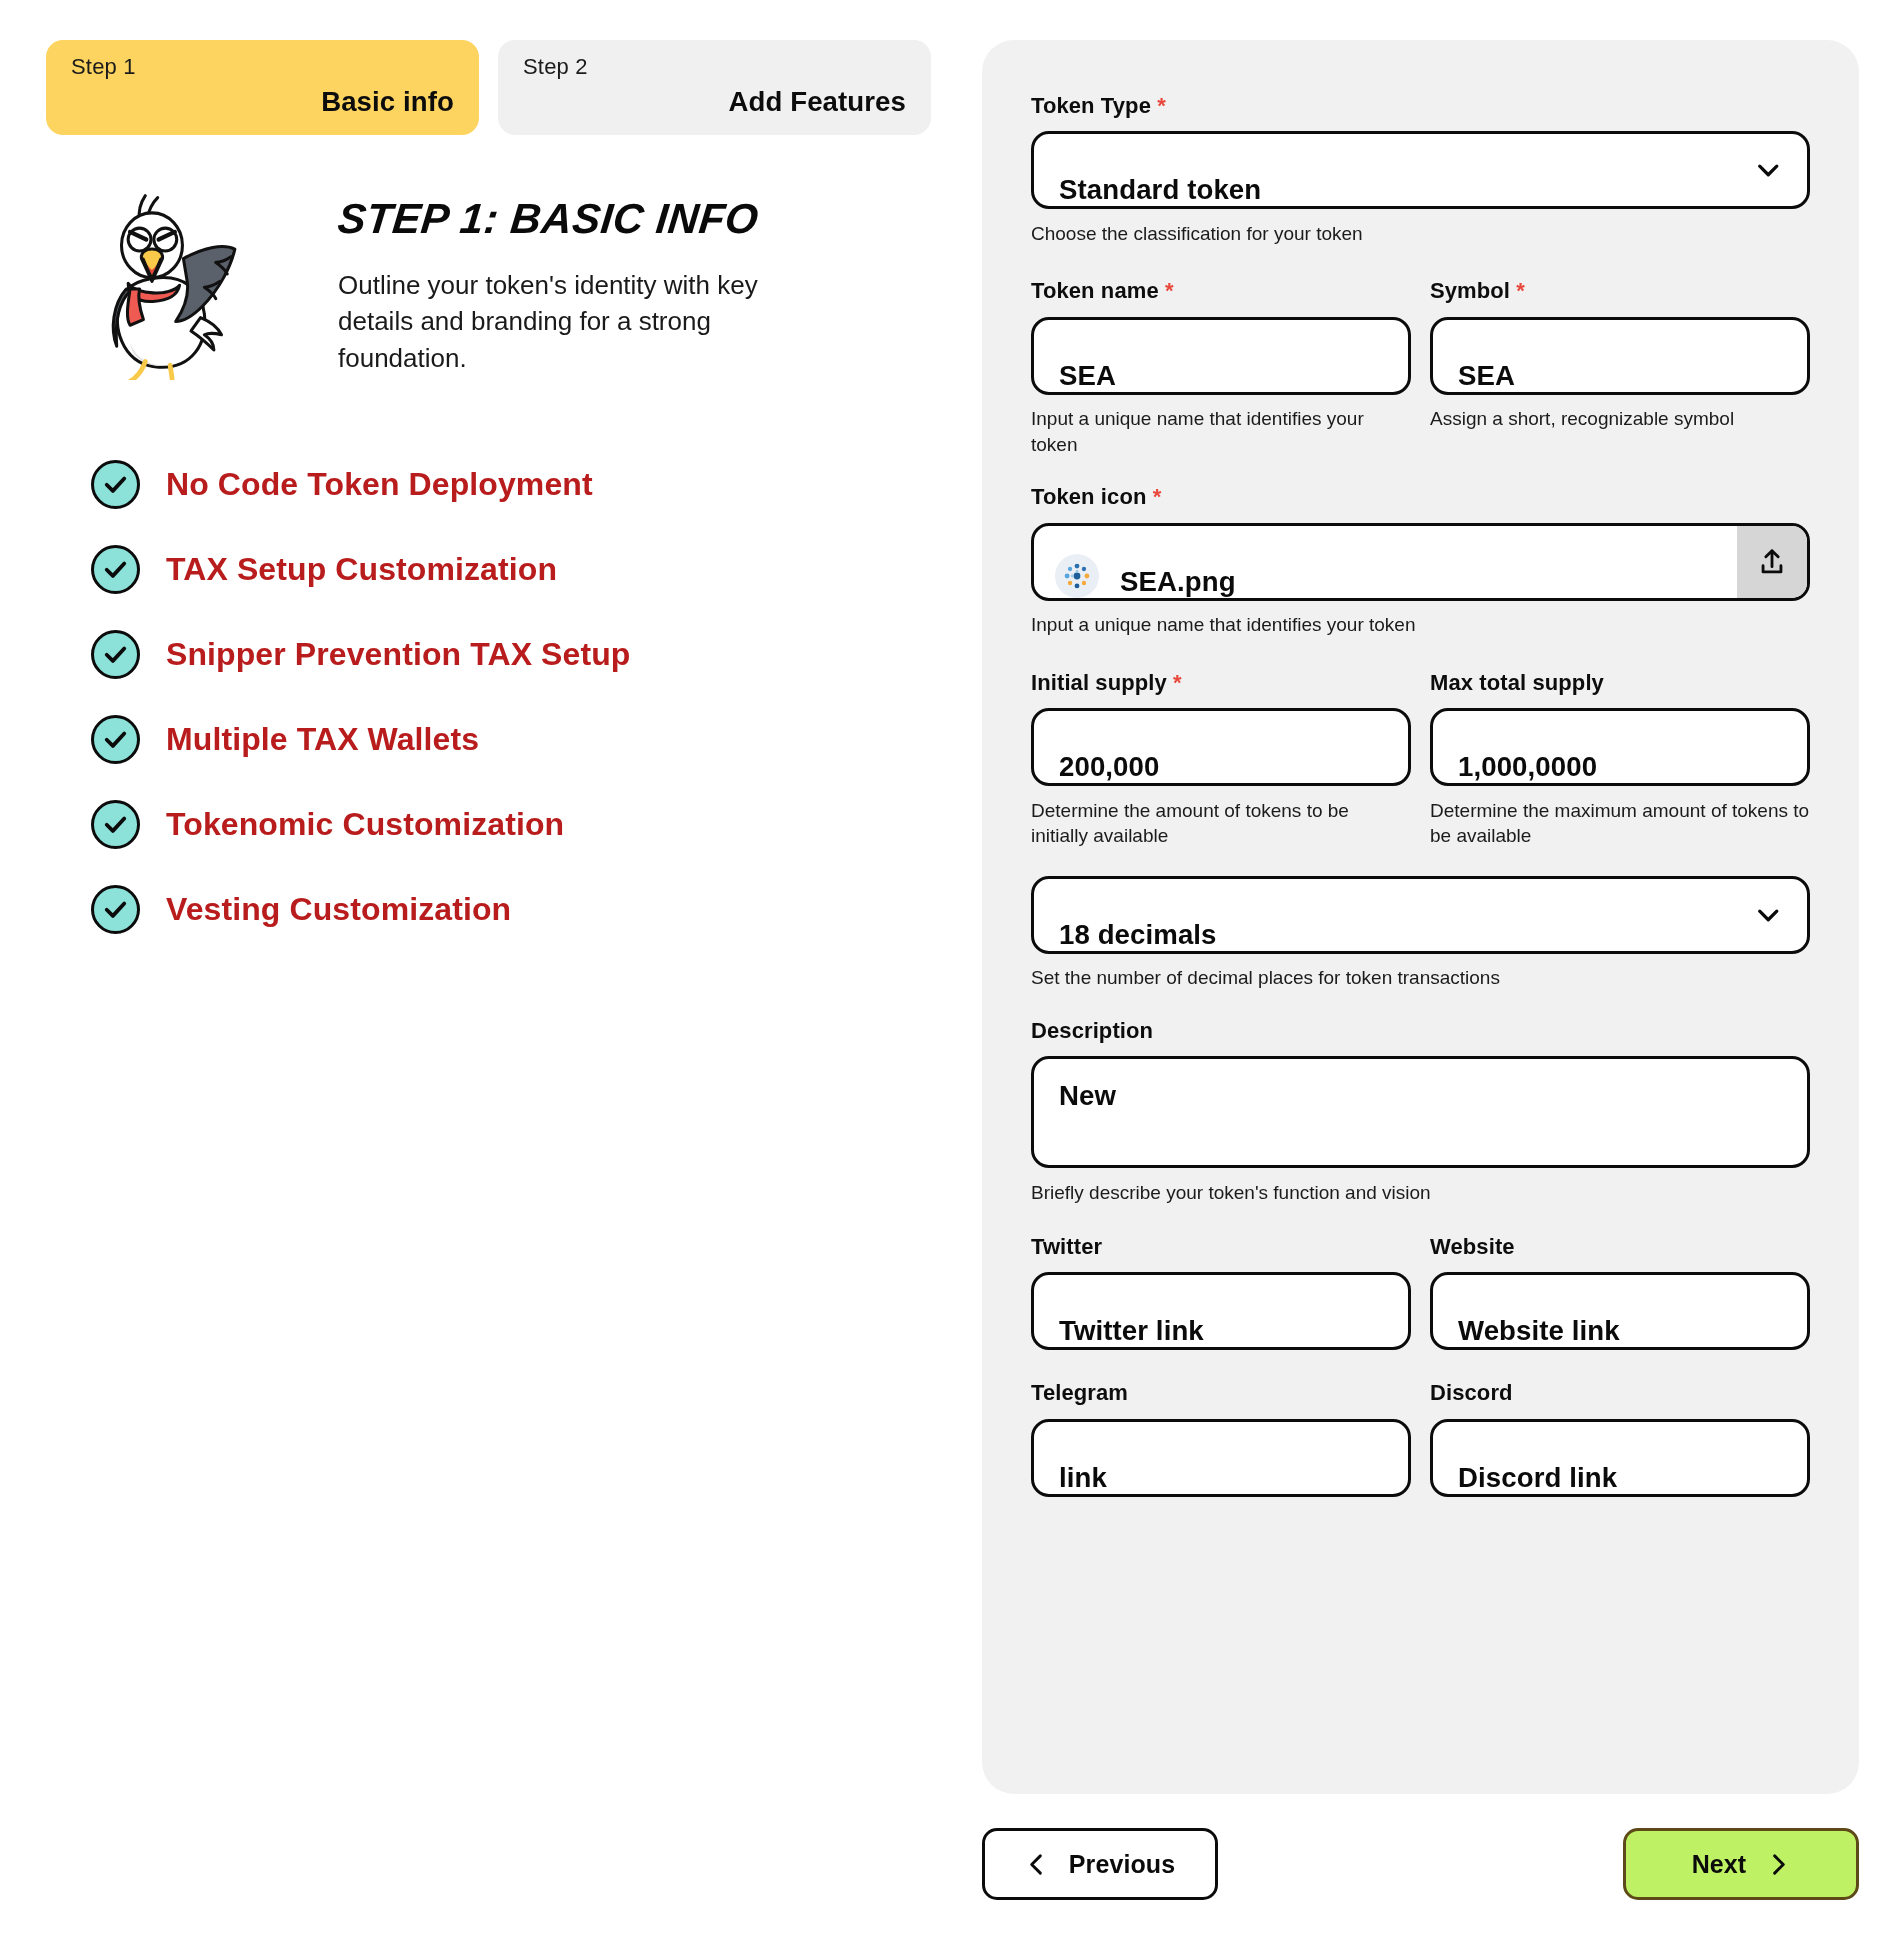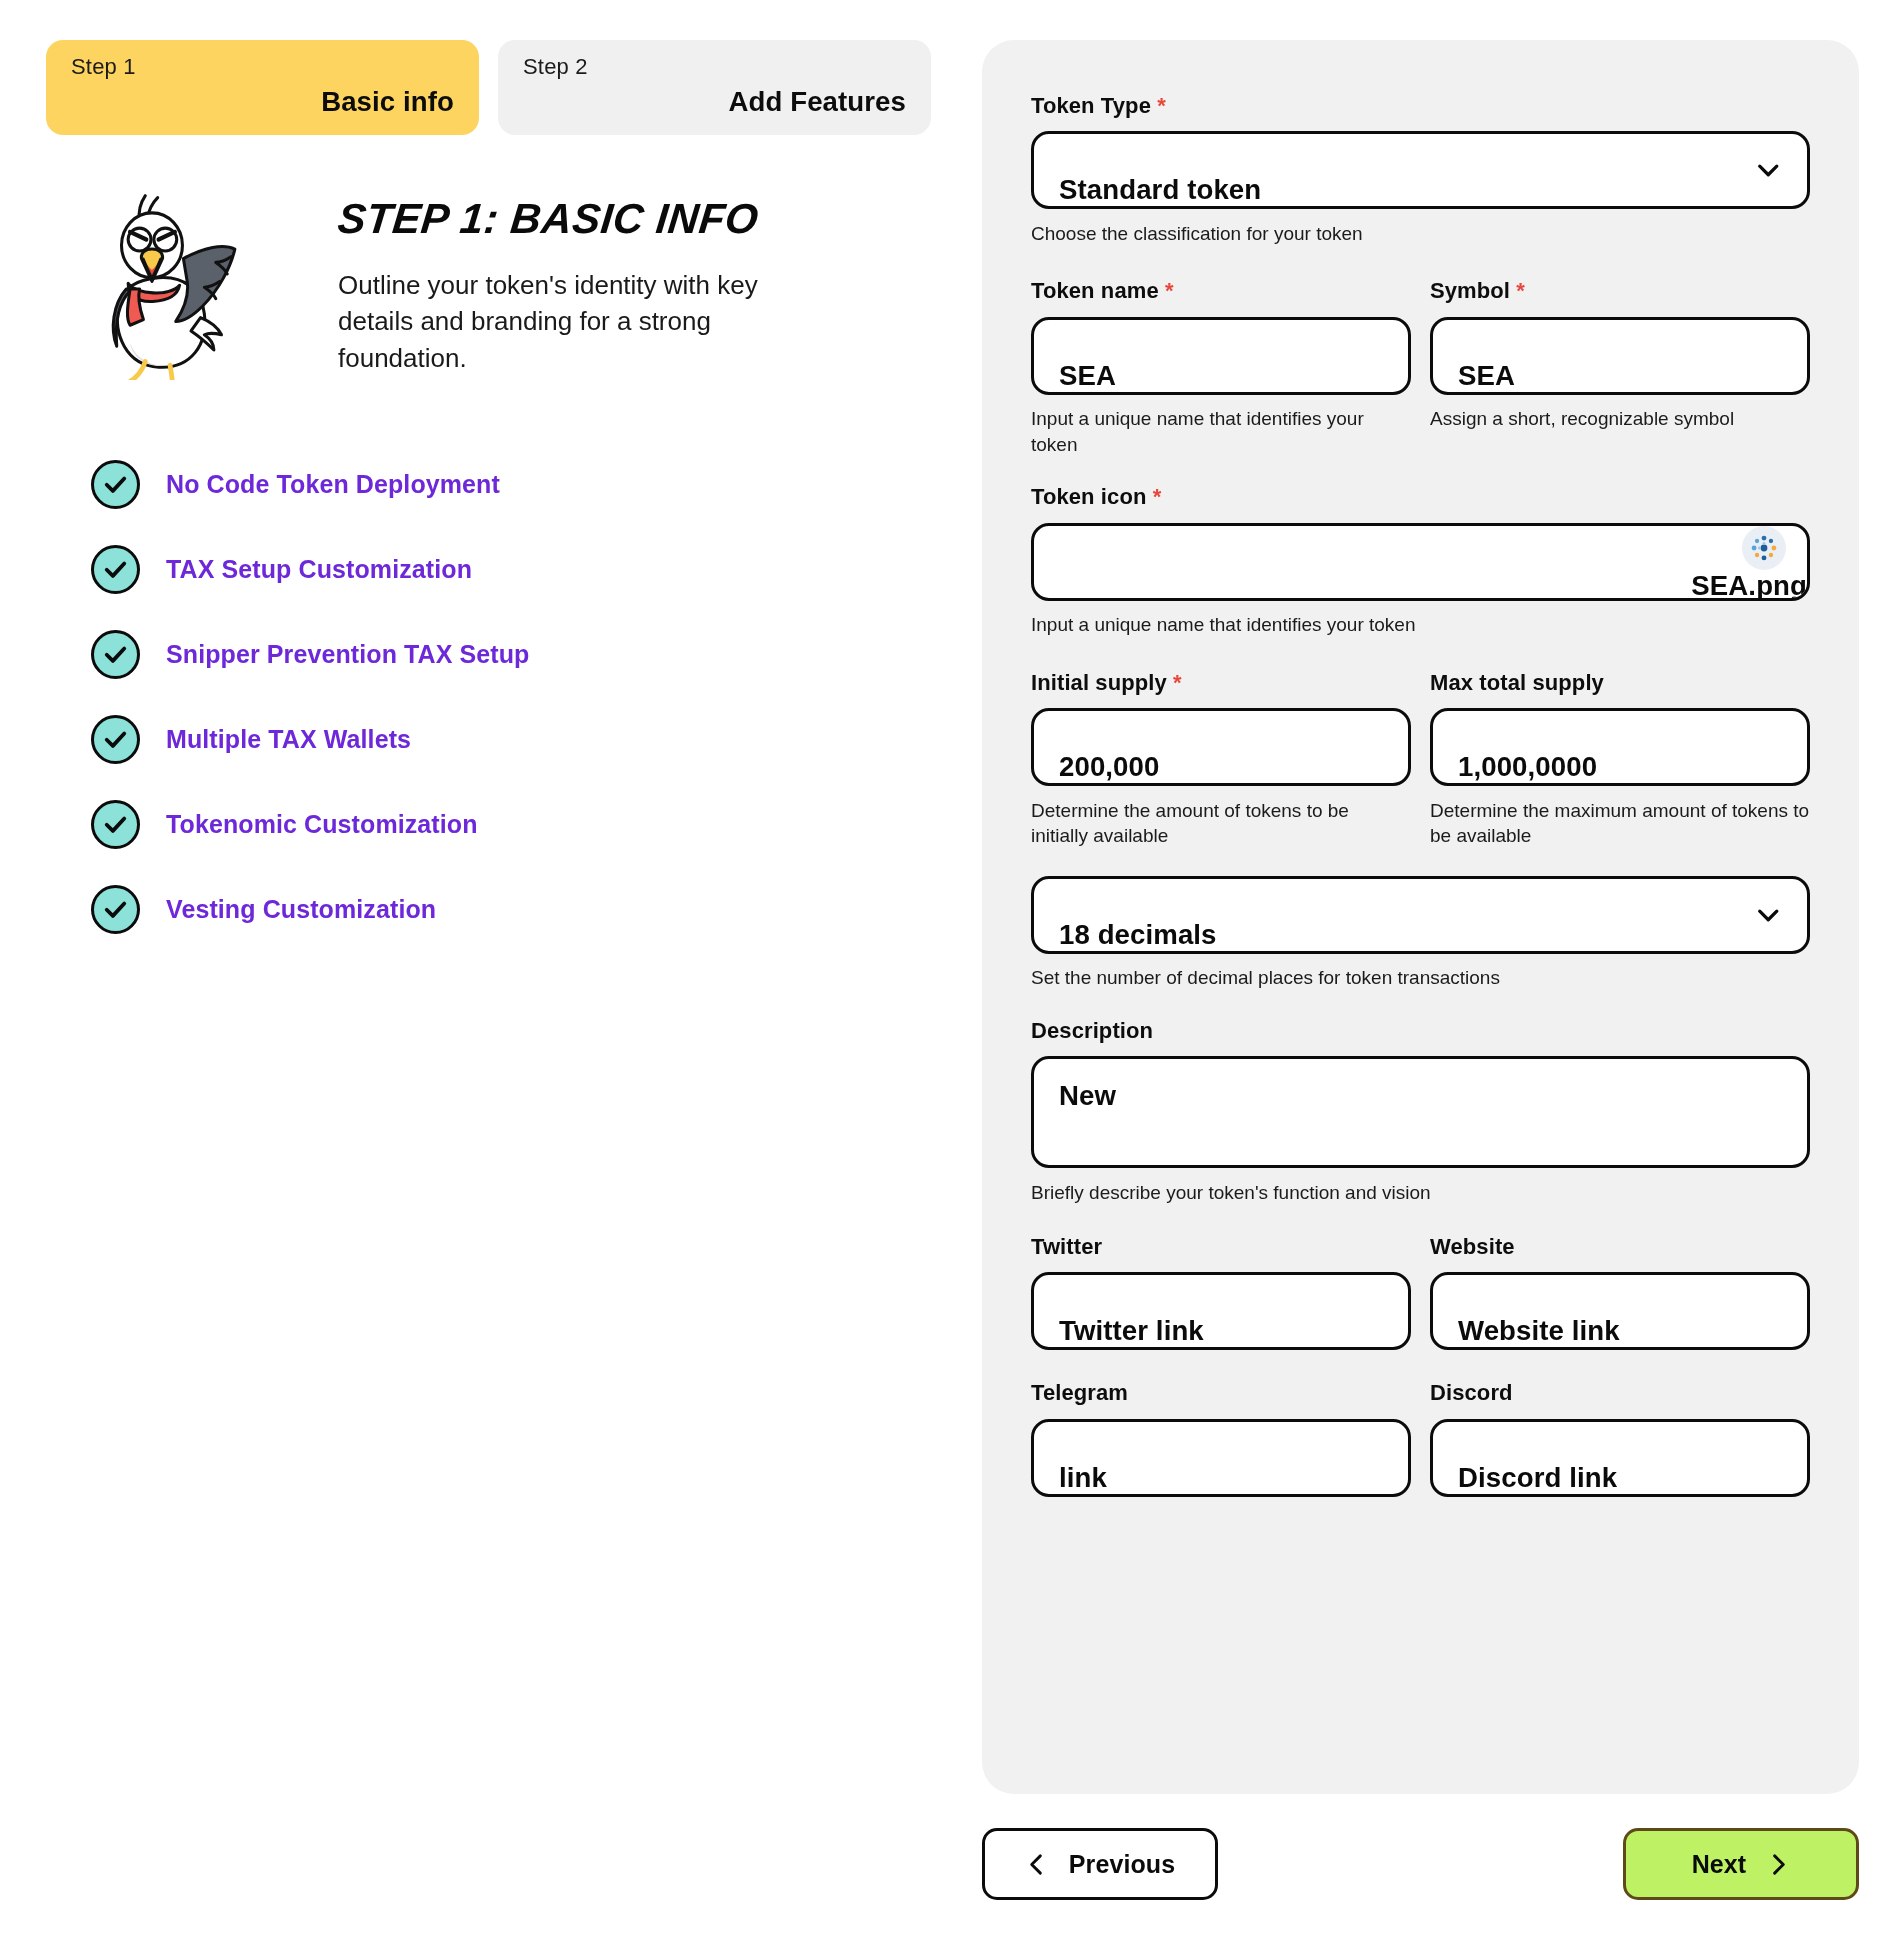--- a/index.html
+++ b/index.html
@@ -40,21 +40,21 @@
   }
 
   .features { margin-top:80px; padding-left:91px; display:flex; flex-direction:column; gap:36px; }
   .feature { display:flex; align-items:center; gap:26px; }
   .check {
     width:49px; height:49px; border-radius:50%;
     background:#8ce1d9; border:3.8px solid #0b0b0b;
     flex:none; display:flex; align-items:center; justify-content:center;
   }
   .check svg { width:28.5px; height:28.5px; display:block; }
-  .feature-label { font-size:25px; font-weight:700; color:#6d28d9; letter-spacing:0.1px; }
+  .feature-label { font-size:32px; font-weight:700; color:#b91c1c; letter-spacing:0.1px; }
 
   
   .panel {
     position:absolute; left:982px; top:40px;
     width:877px; height:1754px;
     background:#f1f1f1; border-radius:32px;
     padding: 53px 49px 0 49px;
   }
   .field { margin-bottom:0; }
   .f-label { font-size:22px; font-weight:700; color:#0d0d0d; margin-bottom:12.4px; letter-spacing:0.1px; }
@@ -67,21 +67,21 @@
     display:flex; align-items:flex-end; padding:0 25px;
     font-size:27.6px; color:#0b0b0b; font-weight:700; letter-spacing:0.1px;
   }
   .ctrl.select { padding-right:67px; cursor:pointer; }
   .chev { position:absolute; right:25px; top:50%; transform:translateY(-50%); width:28.5px; height:28.5px; }
   .chev svg { width:28.5px; height:28.5px; display:block; }
 
   .row { display:flex; gap:19px; }
   .col { flex:1 1 0; min-width:0; }
 
-  .upload-ctrl { padding:0 0 0 21px; overflow:hidden;flex-direction:column; }
+  .upload-ctrl { padding:0 0 0 21px; overflow:hidden; }
   .tok-icon {
     width:44px; height:44px; border-radius:50%; background:#eaeef5;
     flex:none; margin-right:21px; display:flex; align-items:center; justify-content:center;
   }
   .tok-icon svg { width:32px; height:32px; display:block; }
   .file-name { flex:1 1 auto; font-size:27.6px; font-weight:700; color:#0b0b0b; }
   .upload-btn {
     width:70px; align-self:stretch; background:#d6d6d6;
     display:flex; align-items:center; justify-content:center;
     border-top-right-radius:13.3px; border-bottom-right-radius:13.3px;

